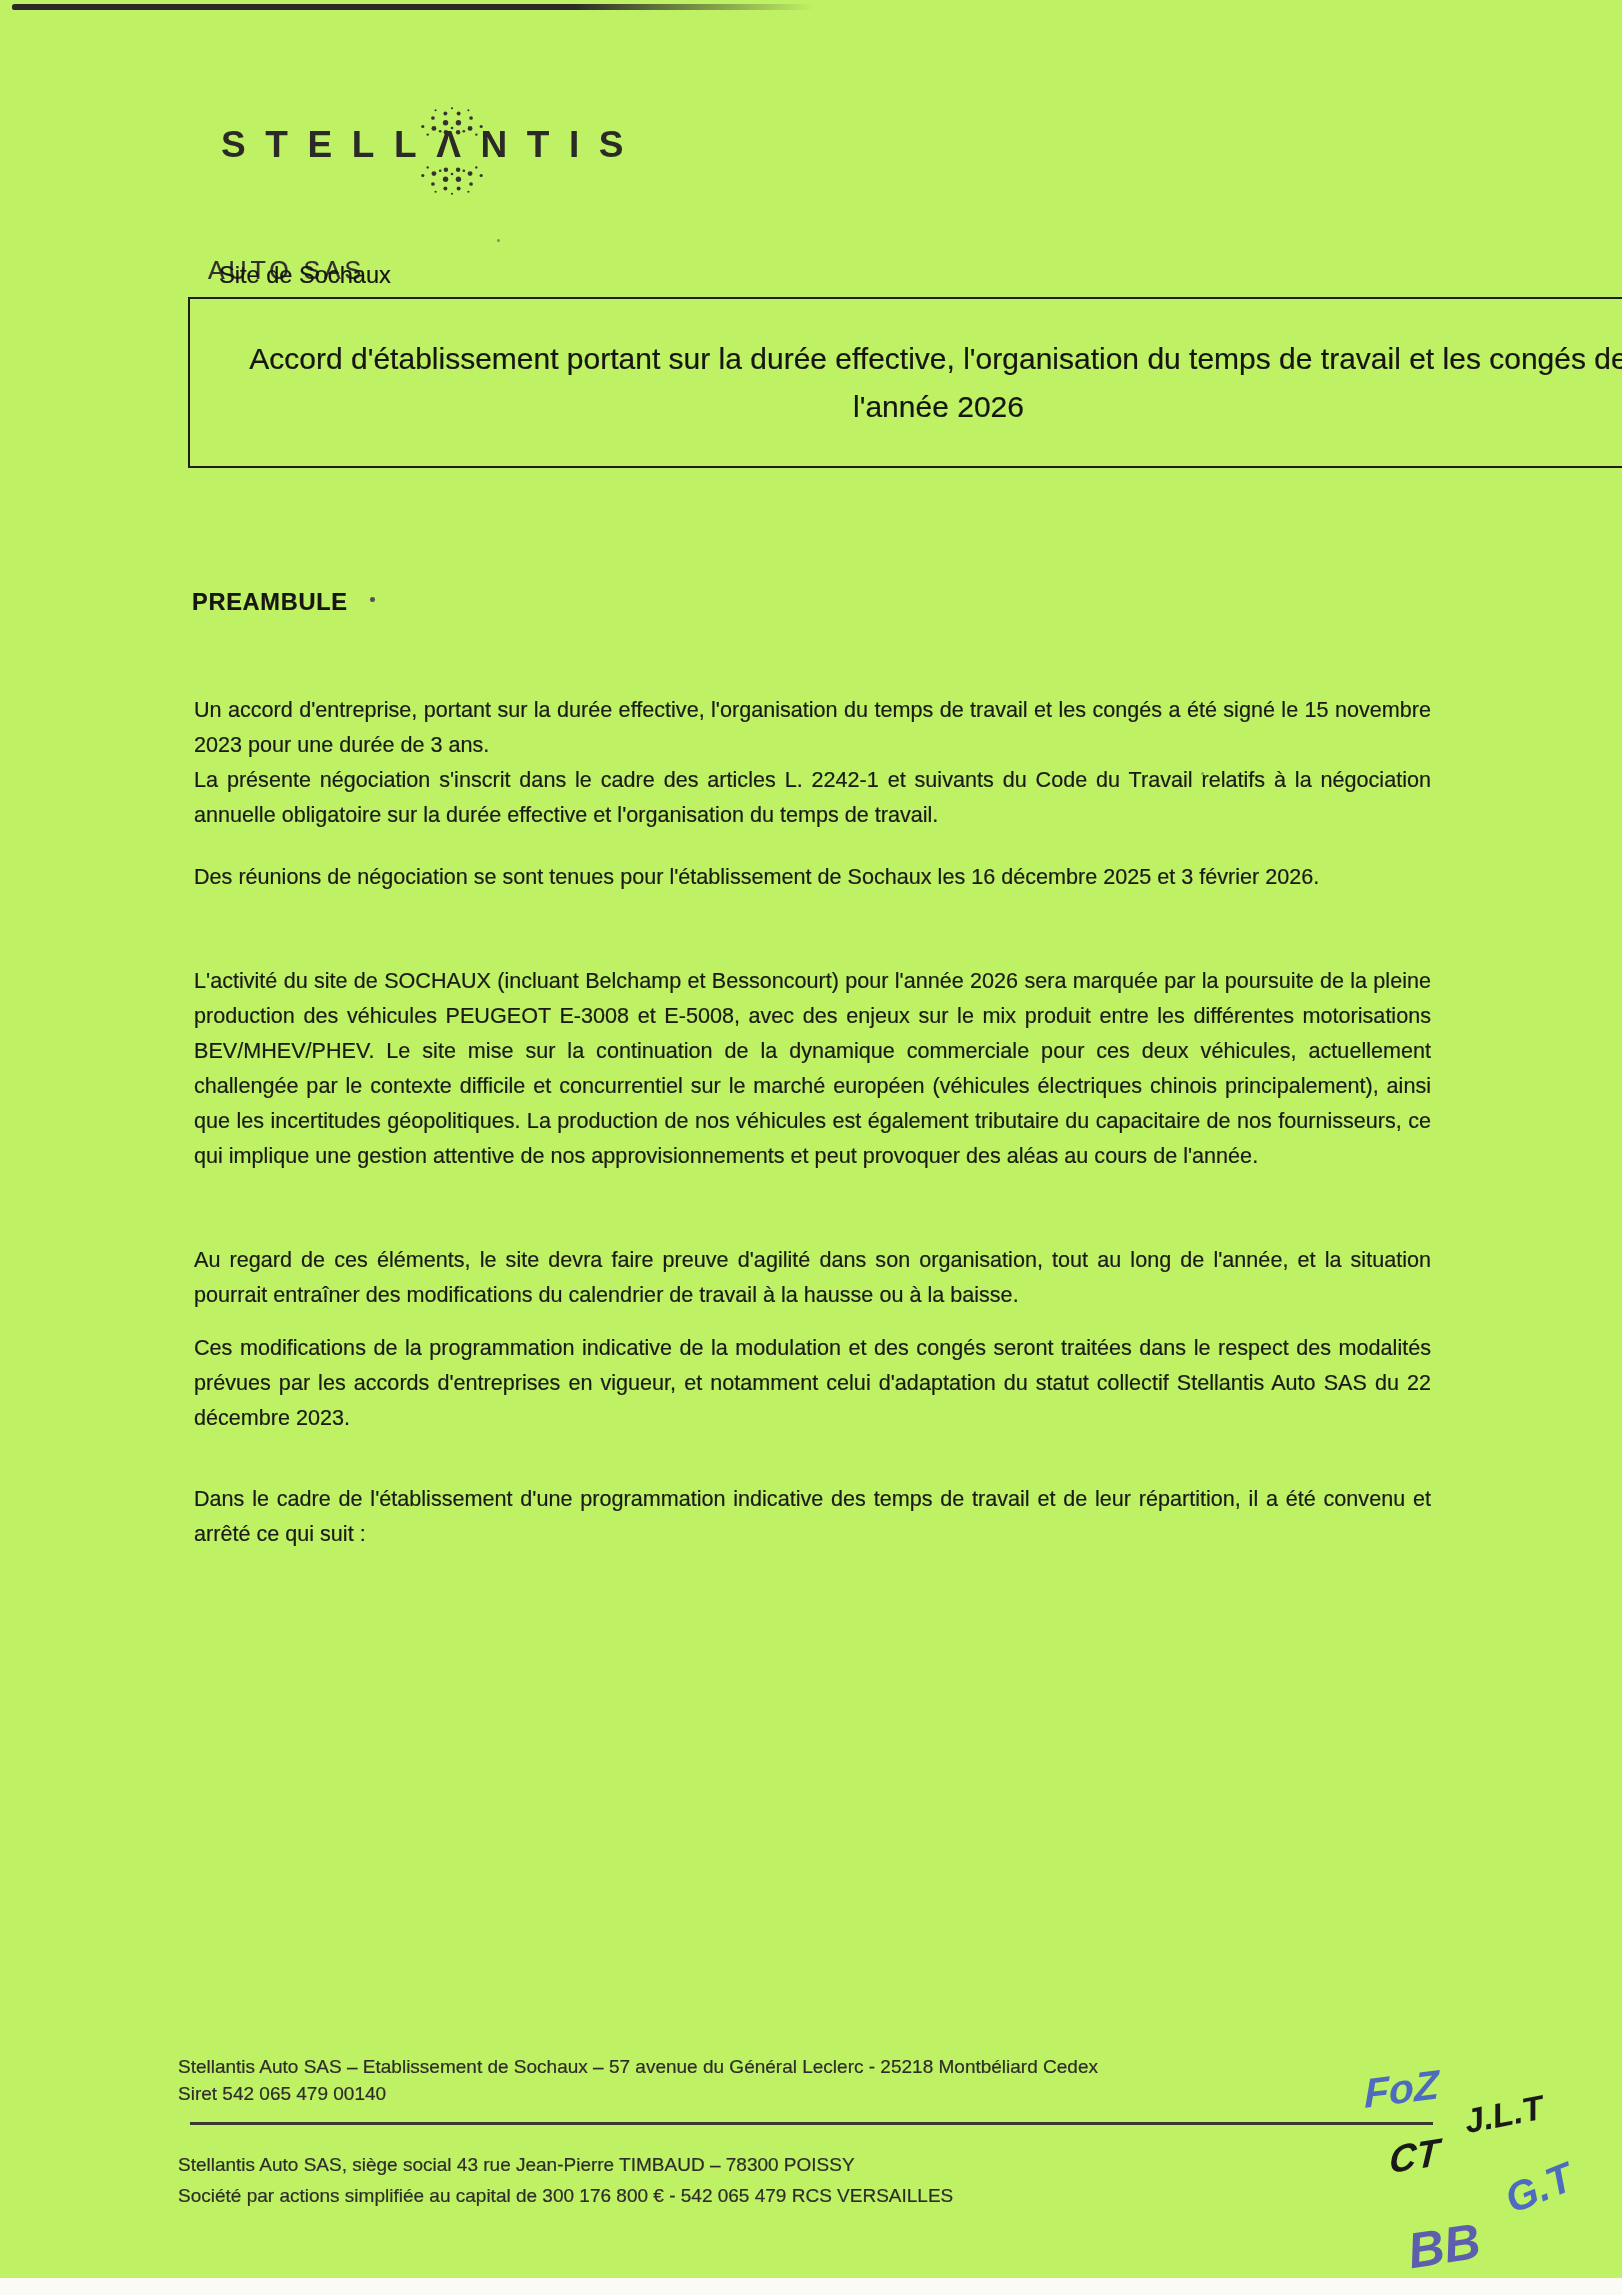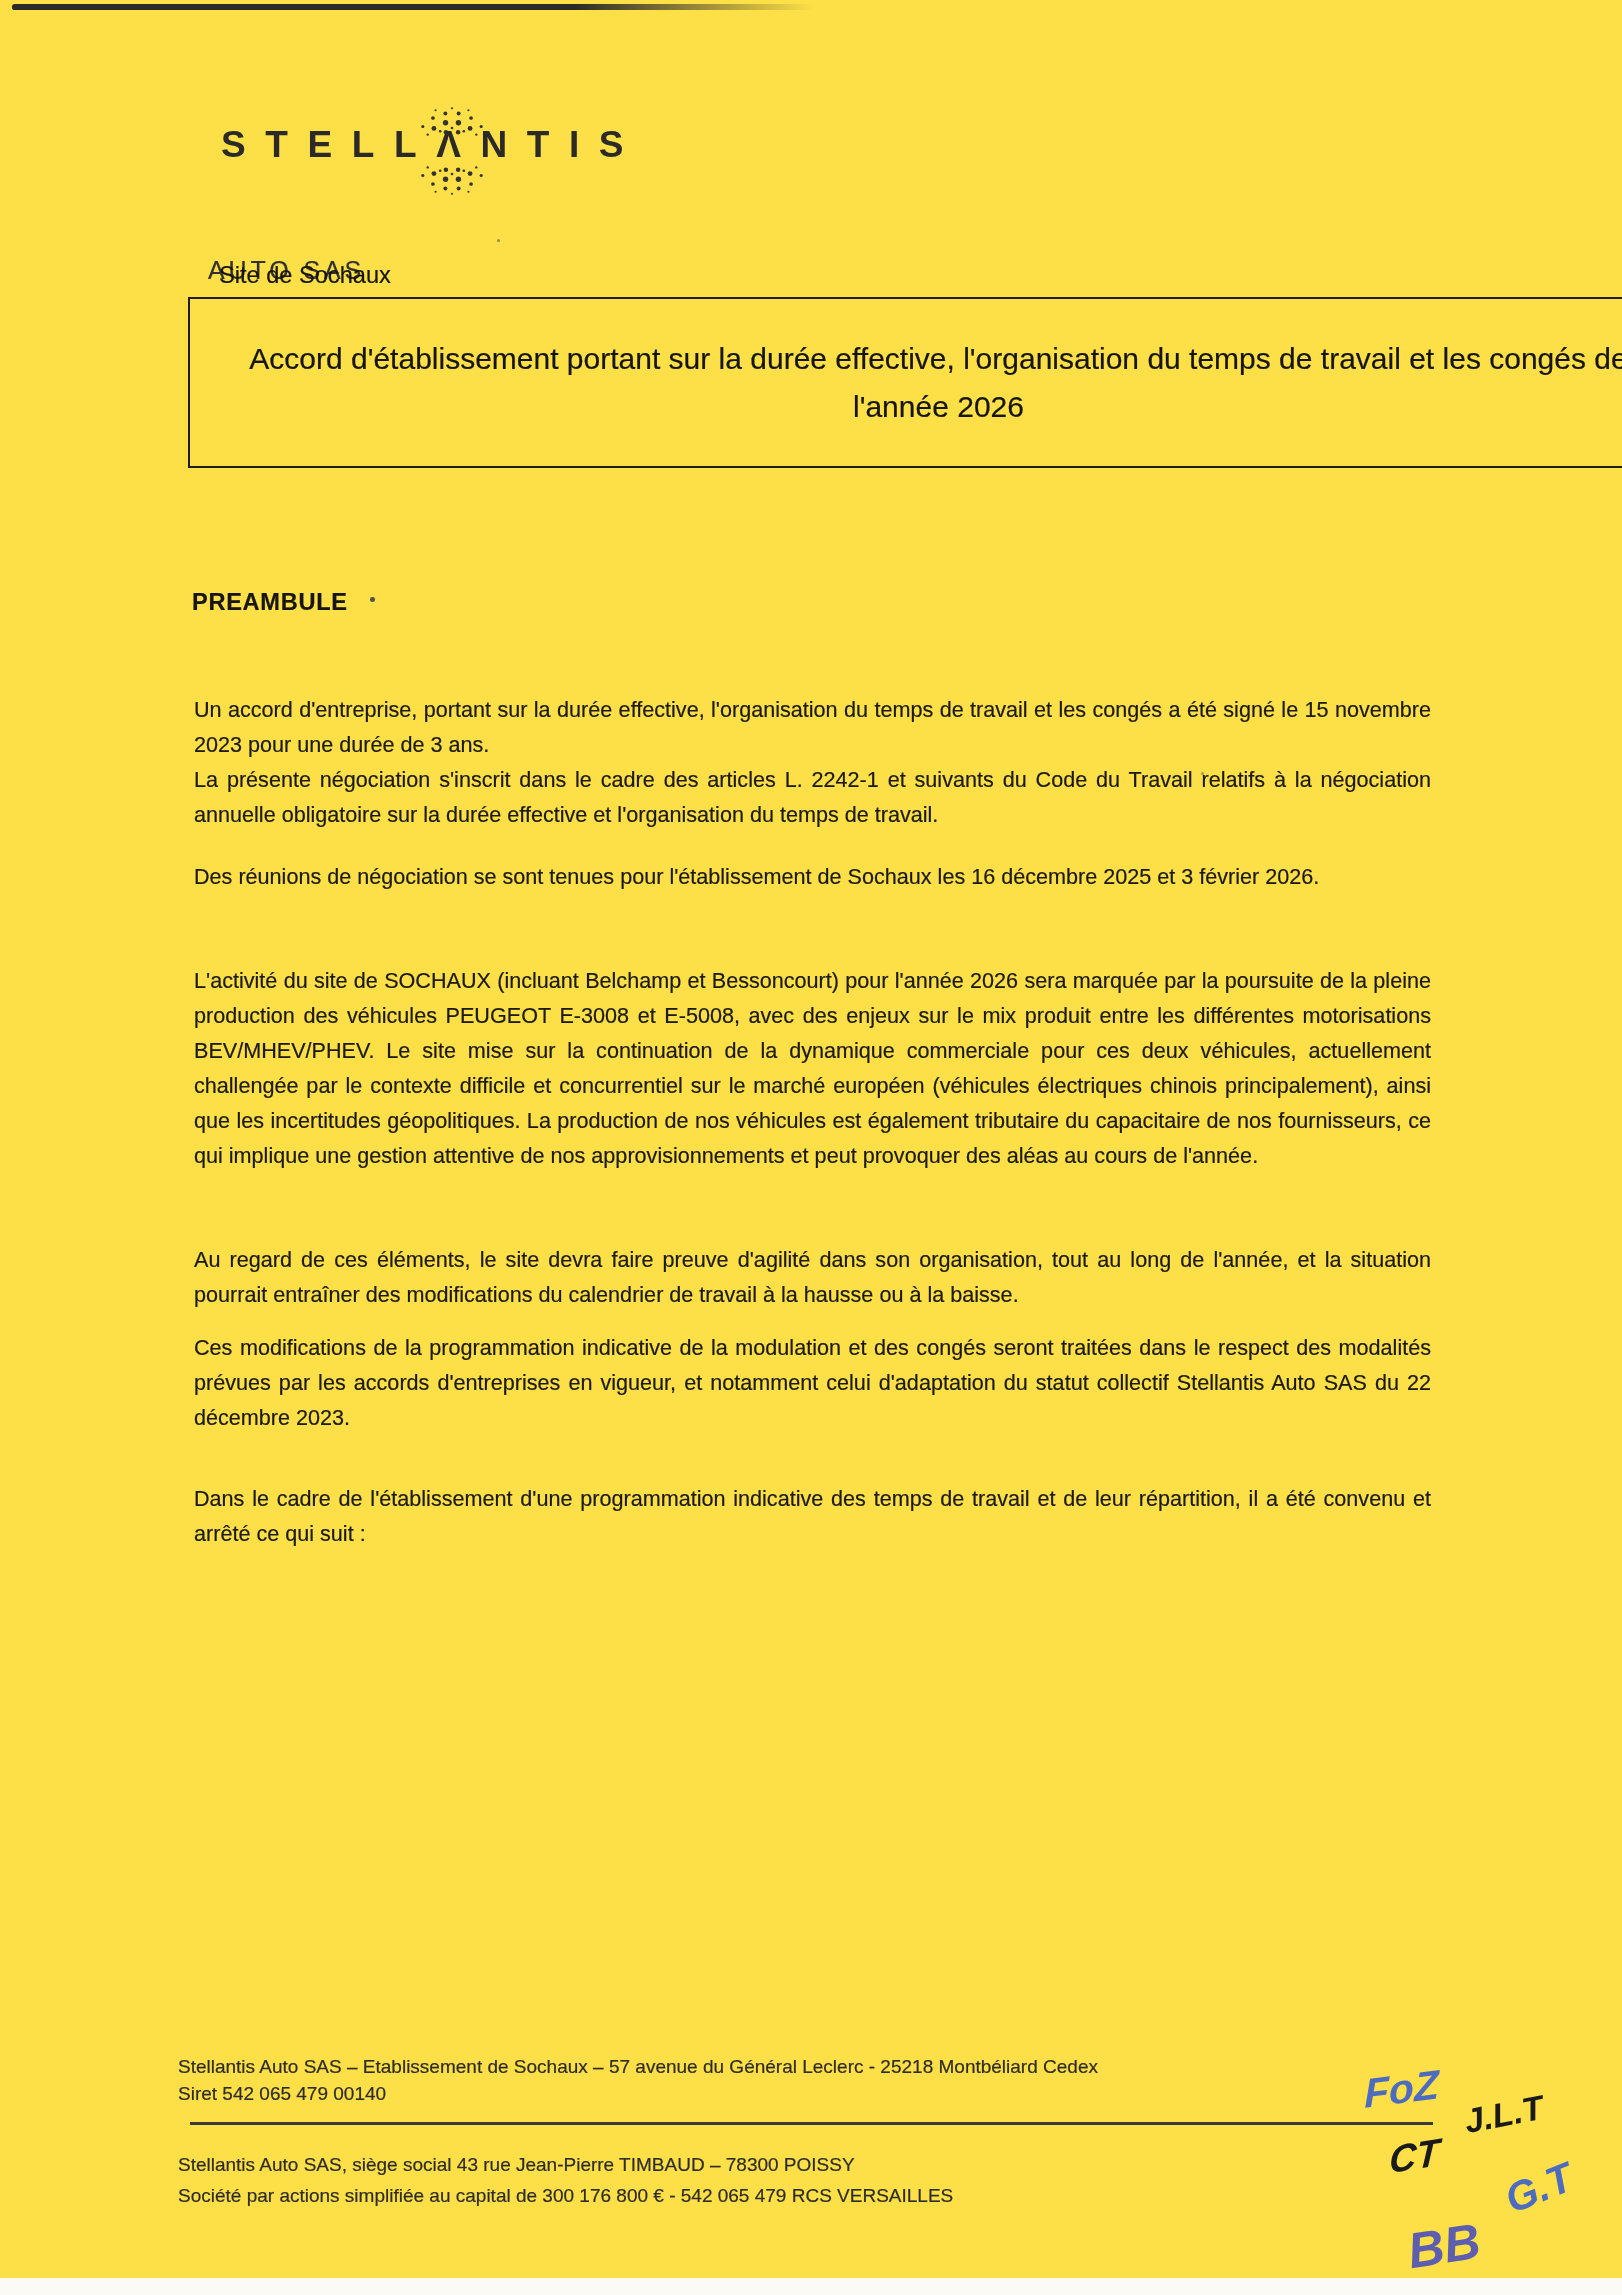--- a/index.html
+++ b/index.html
@@ -1,20 +1,20 @@
 <!DOCTYPE html>
 <html style="font-size:10.5px"><head>
 <meta charset="utf-8">
 <style>
   html,body { margin:0; padding:0; }
   #page {
     position: relative;
     width: 1623px;
     height: 2295px;
-    background: #fde047;
+    background: #bef264;
     overflow: hidden;
     font-family: "Liberation Sans", "DejaVu Sans", sans-serif;
     color: #1b1a18;
   }
   .doc-text { -webkit-text-stroke: 0.2px currentColor; }
 
   
   .top-edge {
     position:absolute; left:11.8px; top:3.9px; width:802px; height:5.9px;
     background: linear-gradient(to right, #2b2a26 0%, #2b2a26 70%, rgba(43,42,38,0) 100%);

